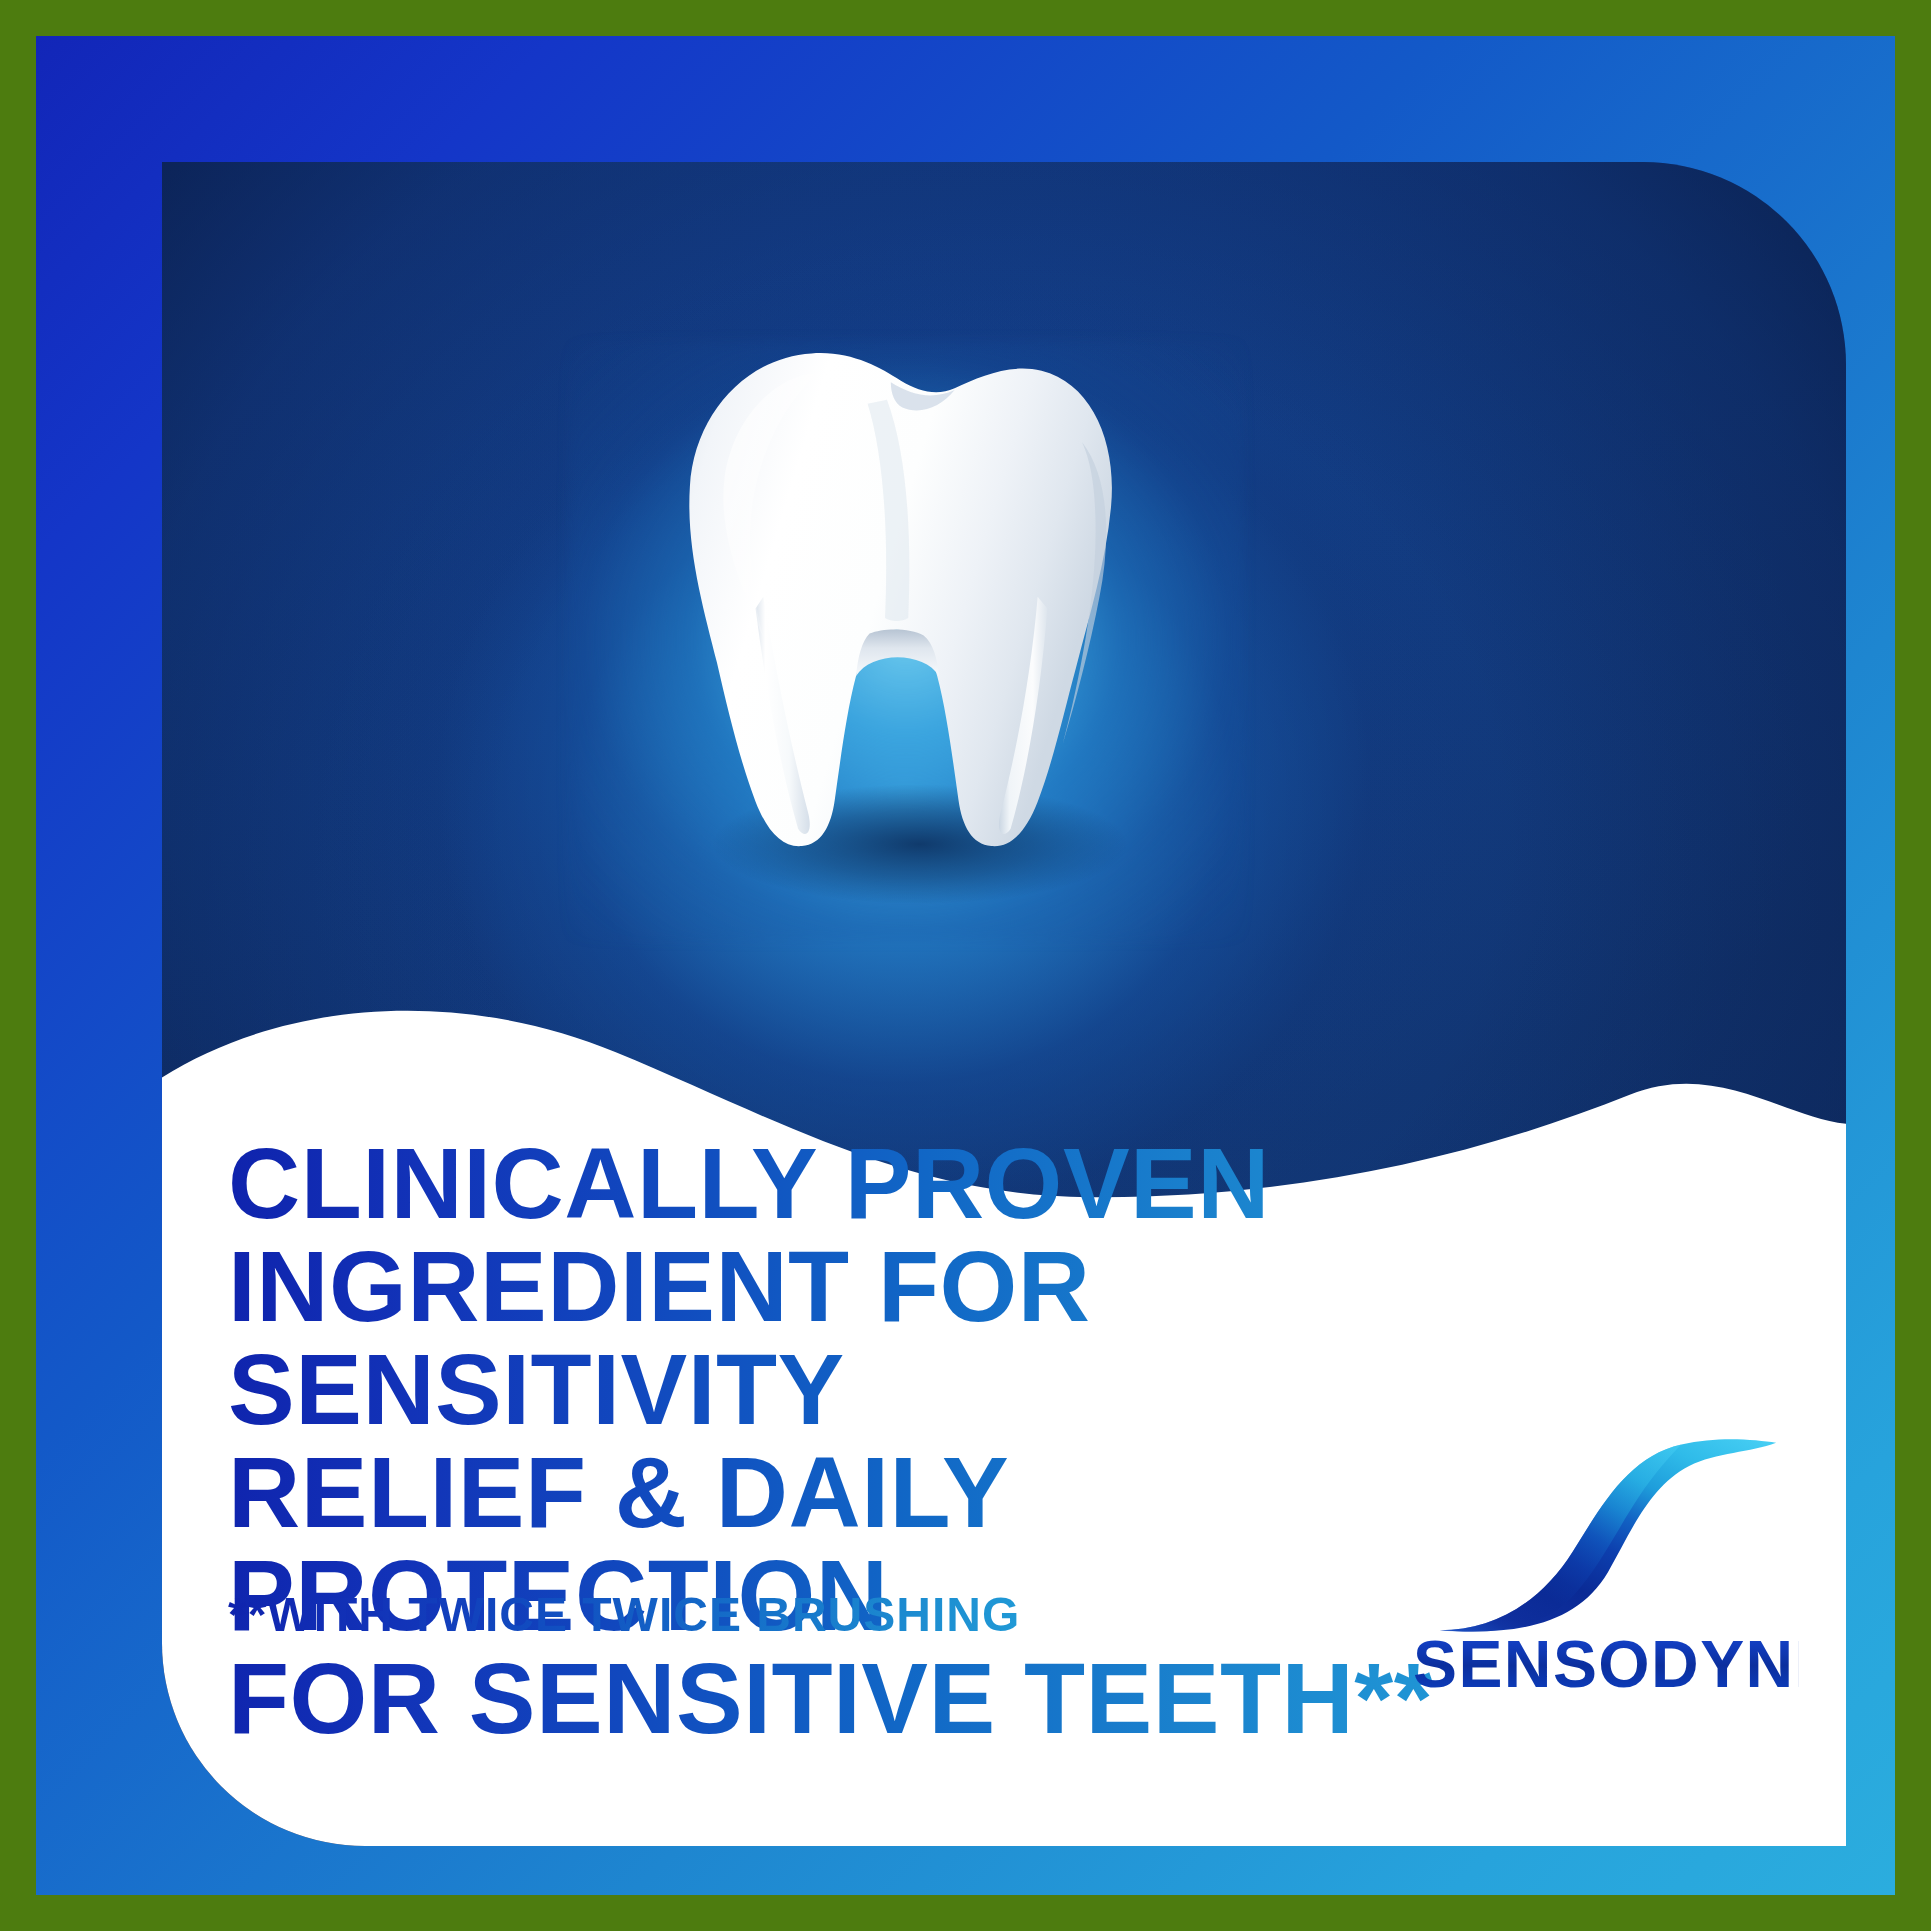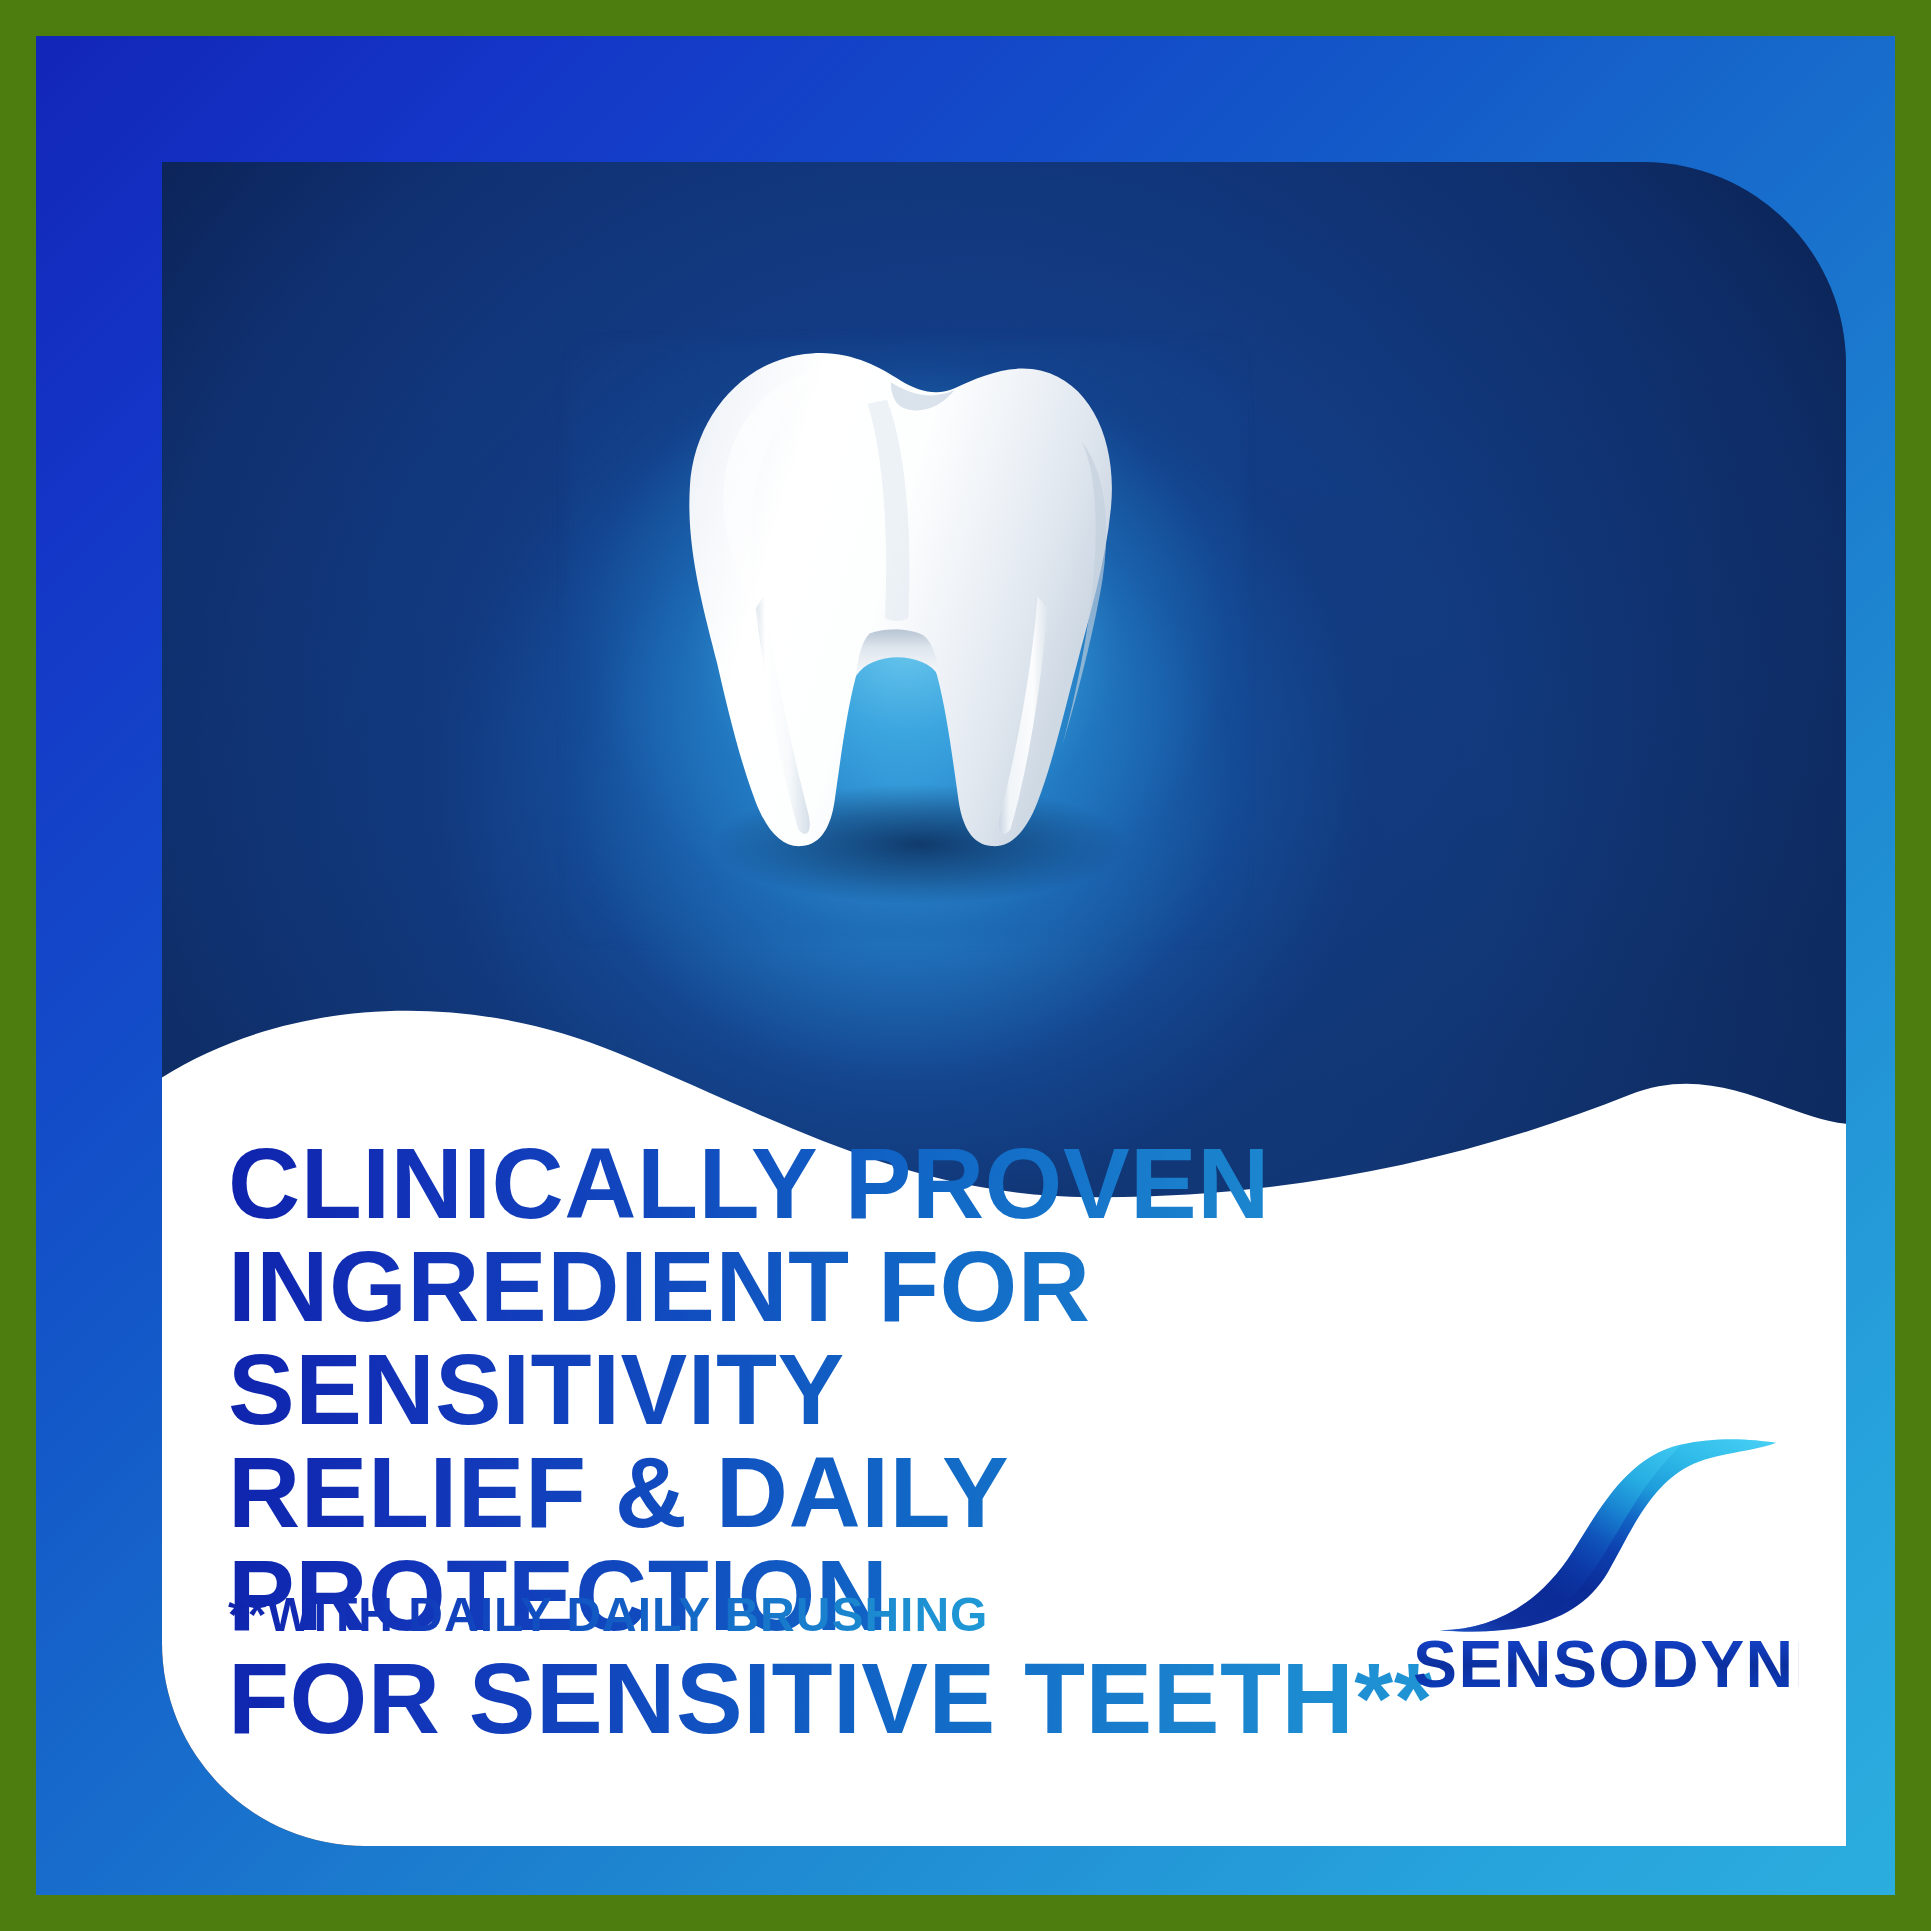--- a/index.html
+++ b/index.html
@@ -315,21 +315,21 @@
                C 268 404, 132 452, 0 462
                L 0 0 Z" fill="#ffffff" opacity="0"></path>
     </svg>
   </div>
 
   <div id="headline">CLINICALLY PROVEN
 INGREDIENT FOR SENSITIVITY
 RELIEF &amp; DAILY PROTECTION
 FOR SENSITIVE TEETH**</div>
 
-  <div id="subnote">**WITH DAILY DAILY BRUSHING</div>
+  <div id="subnote">**WITH TWICE TWICE BRUSHING</div>
 
   <div id="logo">
     <div id="logo-swoosh">
       <svg viewBox="0 0 360 215" xmlns="http://www.w3.org/2000/svg">
         <defs>
           <linearGradient id="gSwoosh" x1="0.05" y1="1" x2="0.95" y2="0">
             <stop offset="0" stop-color="#1b4fc2"></stop>
             <stop offset="0.12" stop-color="#0f2f9e"></stop>
             <stop offset="0.30" stop-color="#0a2a95"></stop>
             <stop offset="0.46" stop-color="#0d3fae"></stop>

